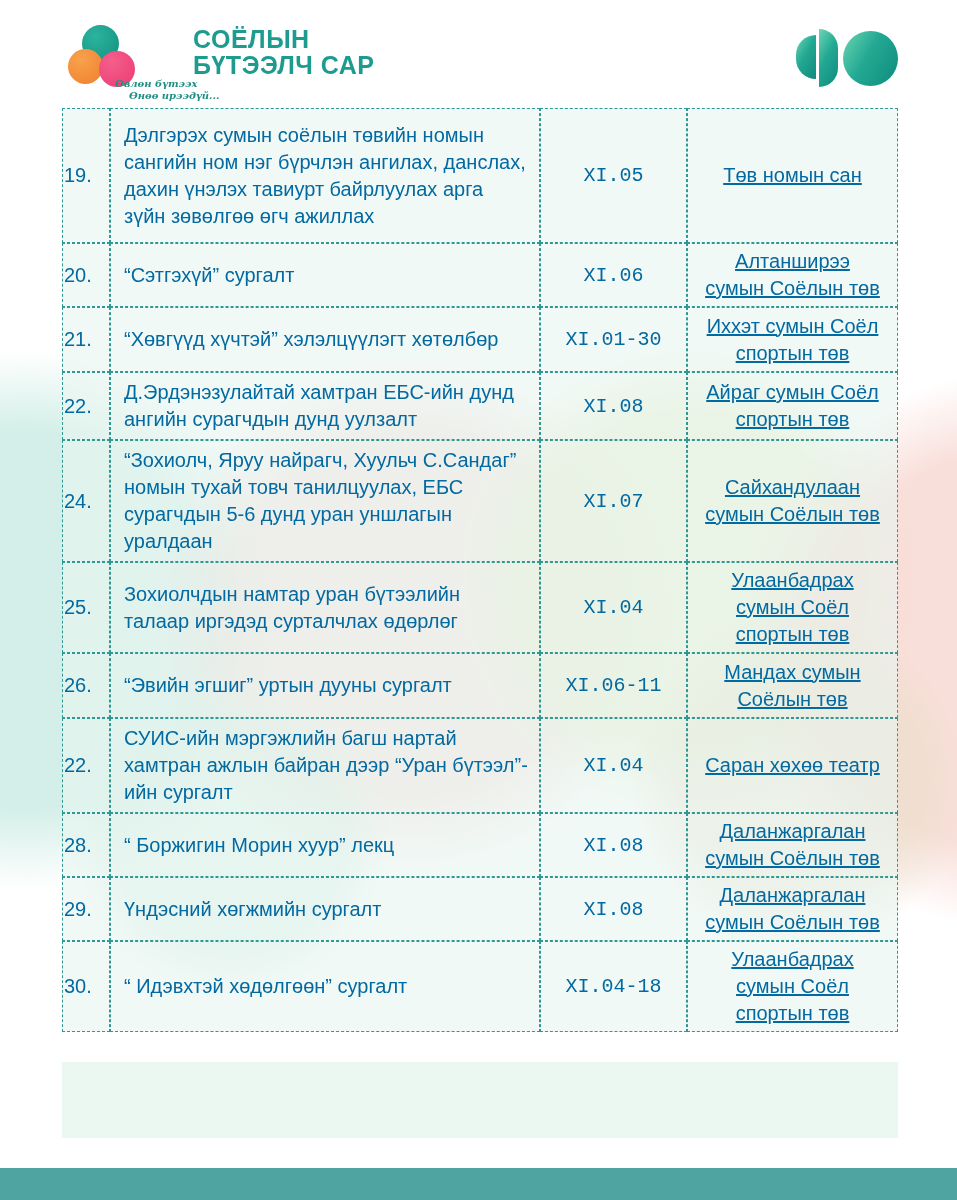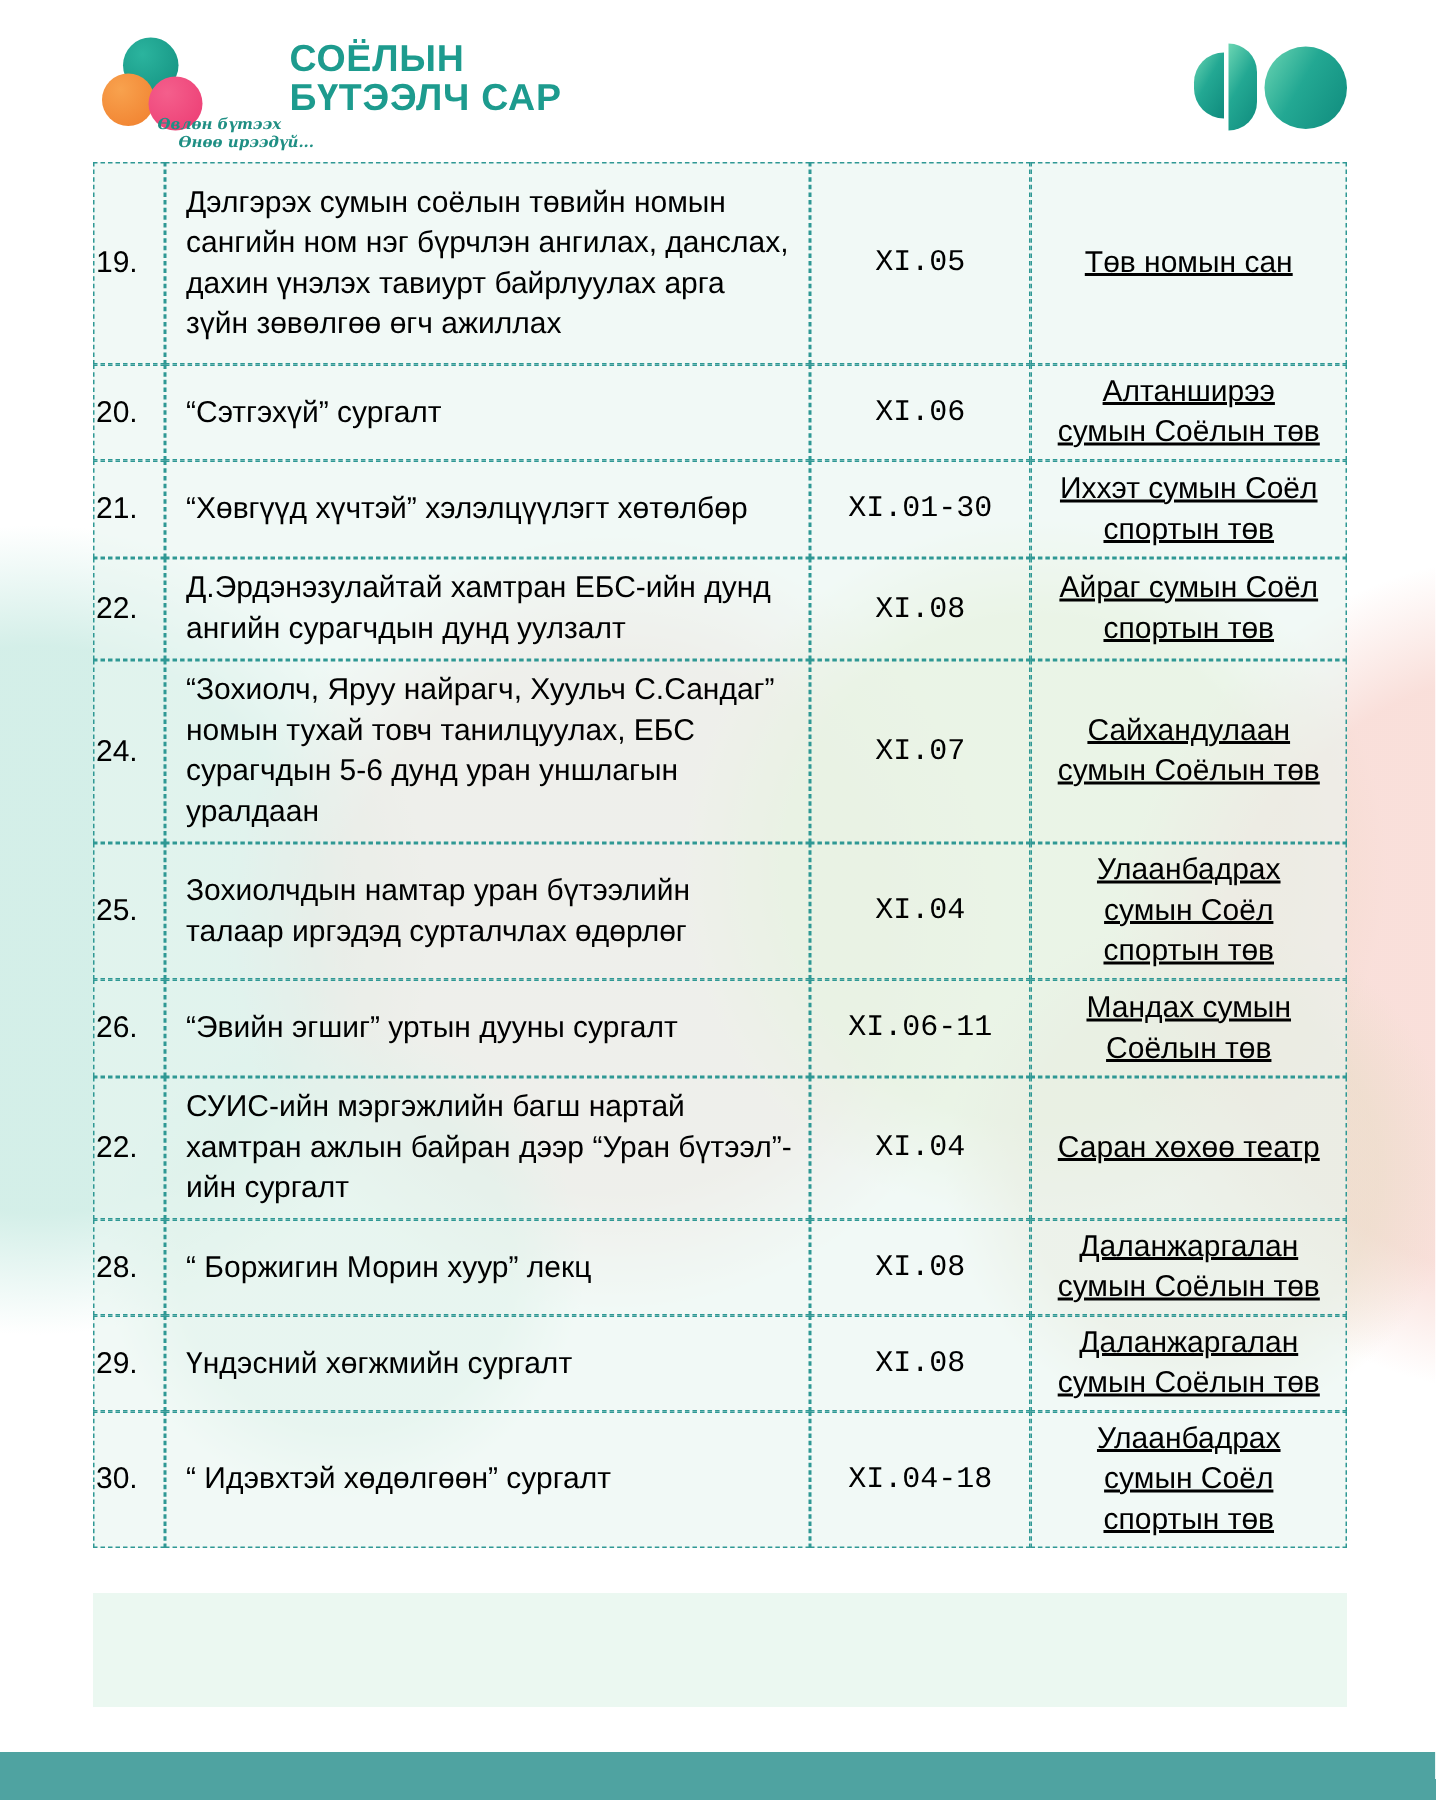--- a/index.html
+++ b/index.html
@@ -25,42 +25,42 @@
      background:radial-gradient(closest-side,rgba(204,234,221,.5) 70%,rgba(204,234,221,0) 100%);}
 
   
   .logo-left{position:absolute;left:62px;top:22px;width:340px;height:80px;}
   .logo-circle{position:absolute;border-radius:50%;}
   .lc-teal  {left:20px;top:3px;width:37px;height:37px;background:radial-gradient(circle at 35% 30%,#2bb49e,#128f7f);}
   .lc-orange{left:6px;top:27px;width:35px;height:35px;background:radial-gradient(circle at 35% 30%,#f8a24e,#f07e2c);}
   .lc-pink  {left:37px;top:29px;width:36px;height:36px;background:radial-gradient(circle at 35% 30%,#f45f8c,#ec3a72);}
   .logo-title{position:absolute;left:83px;top:4px;color:#1d9b8e;font-weight:bold;
     font-size:25px;line-height:26px;letter-spacing:.5px;white-space:nowrap;margin-left:48px;}
-  .logo-tagline{position:absolute;left:43px;top:56px;color:#1f8f84;
+  .logo-tagline{position:absolute;left:53px;top:56px;color:#1f8f84;
     font-family:"DejaVu Serif",serif;font-style:italic;font-weight:bold;
     font-size:10px;line-height:12px;}
   .logo-tagline .tl2{display:block;padding-left:14px;}
 
   .logo-right{position:absolute;left:796px;top:28px;width:100px;height:64px;}
   .lr-shape{position:absolute;background:linear-gradient(120deg,#6cd6b3 0%,#23a893 45%,#0f8b7d 100%);}
   .lr-crescent{left:0;top:7px;width:20px;height:44px;border-radius:22px 0 0 22px;}
   .lr-half   {left:23px;top:1px;width:19px;height:58px;border-radius:0 30px 30px 0;}
   .lr-circle {left:47px;top:3px;width:55px;height:55px;border-radius:50%;}
 
   
   table.schedule{
     position:absolute;left:62px;top:108px;width:836px;
     border-collapse:separate;border-spacing:0;table-layout:fixed;
   }
   table.schedule td{
     border:1.6px dashed #2f9894;
     background:rgba(233,246,241,.62);
     box-sizing:border-box;
     vertical-align:middle;
-    font-size:20px;line-height:27px;color:#000000;
+    font-size:20px;line-height:27px;color:#0369a1;
   }
   td.c-num {width:48px;text-align:left;font-size:20px;}
   td.c-act {width:430px;text-align:left;padding:6px 10px 6px 13px;}
   td.c-date{width:147px;text-align:center;font-family:Liberation Mono, monospace;}
   td.c-org {width:211px;text-align:center;padding:4px 15px;font-size:19px;line-height:26px;text-decoration:underline;}
 
   
   .footer-block{position:absolute;left:62px;top:1062px;width:836px;height:76px;
     background:#ebf8f1;}
   .footer-bar{position:absolute;left:0;top:1168px;width:957px;height:32px;

